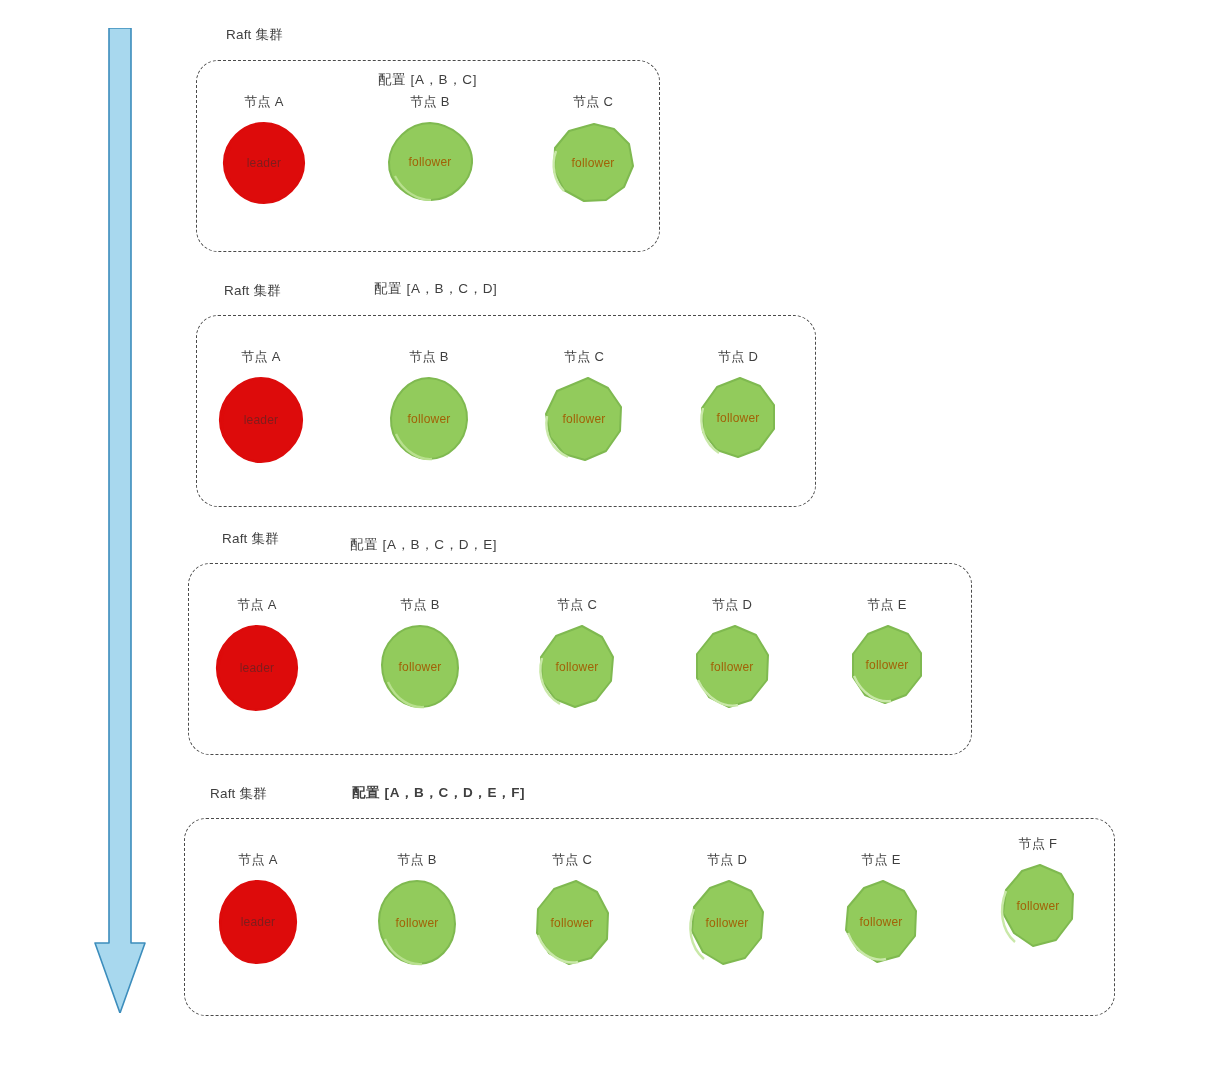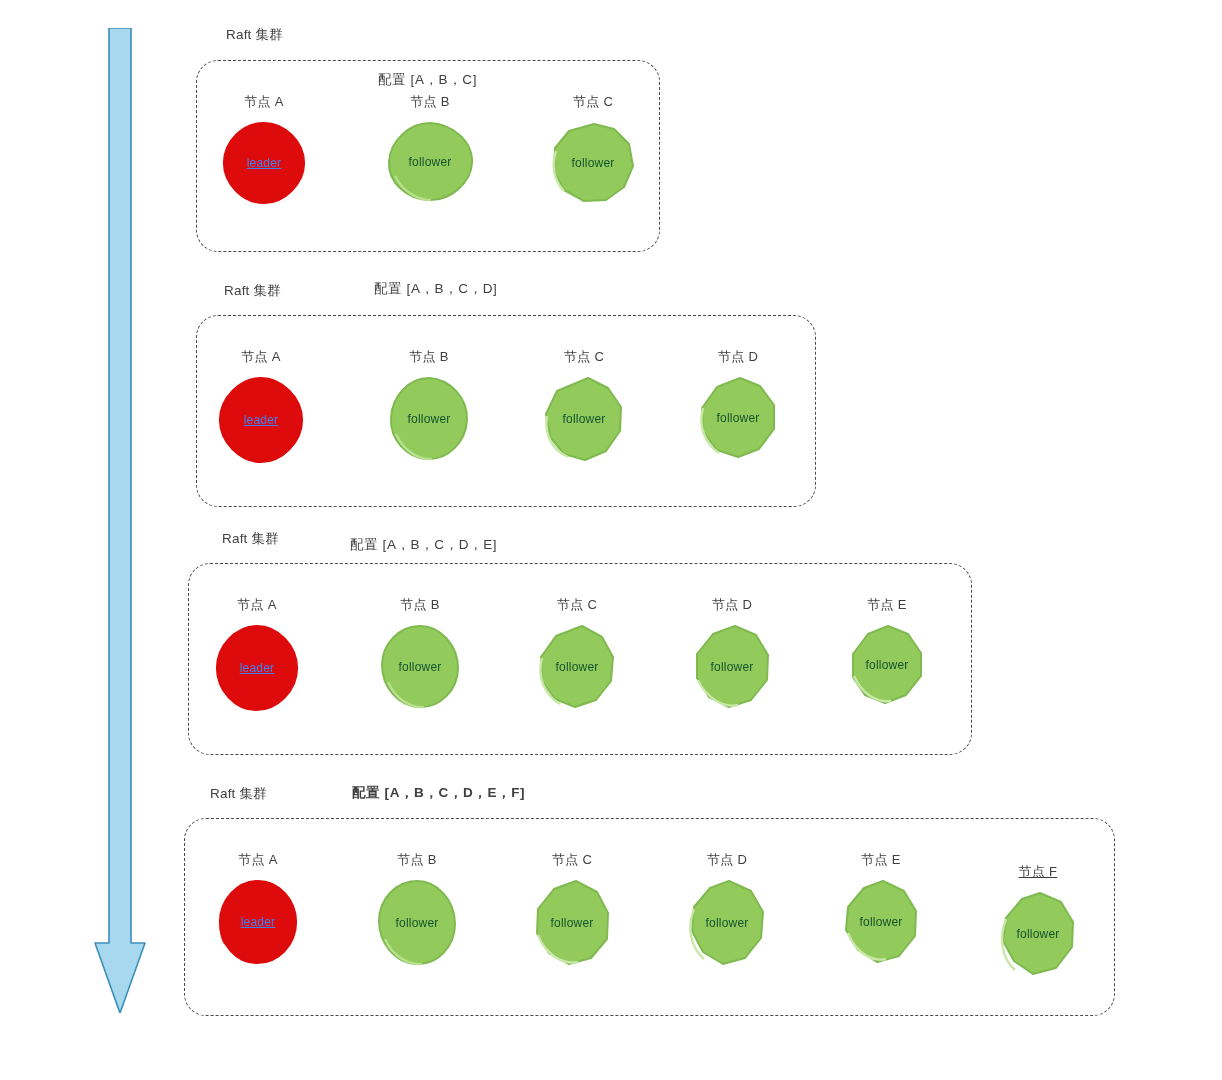--- a/index.html
+++ b/index.html
@@ -80,22 +80,22 @@
     width: 100%;
     height: 100%;
     display: flex;
     align-items: center;
     justify-content: center;
     font-size: 12px;
     letter-spacing: .2px;
     pointer-events: none;
     line-height: 1;
   }
-  .node-role.leader { color: #3b82f6; text-decoration: underline; }
-  .node-role.follower { color: #14532d; }
+  .node-role.leader { color: #7f1d1d; }
+  .node-role.follower { color: #a16207; }
 </style>
 </head>
 <body>
 
 <div id="canvas">
 
   <div class="timeline-arrow">
     <svg viewBox="0 0 56 985" width="56" height="985" preserveAspectRatio="none">
       <polygon points="17,0 39,0 39,915 53,915 28,985 3,915 17,915" fill="#A8D8EE" stroke="#3C8DBC" stroke-width="1.6" stroke-linejoin="round"></polygon>
     </svg>
@@ -300,21 +300,21 @@
       <div class="node-label">节点 E</div>
       <div class="node-shape-wrap">
         <svg width="82" height="86" viewBox="0 0 82 86">
           <path d="M 43 2 L 64 12 L 76 32 L 75 57 L 59 77 L 37 83 L 18 71 L 6 51 L 8 28 L 24 9 Z" fill="#92CB5C" stroke="#7FB950" stroke-width="2" stroke-linejoin="round"></path>
           <path d="M 8 54 C 16 74 32 83 46 80" fill="none" stroke="#C9E8A8" stroke-width="2.4"></path>
         </svg>
         <div class="node-role follower">follower</div>
       </div>
     </div>
 
-    <div class="node" style="left:798px; top:44px;text-decoration:underline;">
+    <div class="node" style="left:798px; top:16px;">
       <div class="node-label">节点 F</div>
       <div class="node-shape-wrap">
         <svg width="82" height="86" viewBox="0 0 82 86">
           <path d="M 43 2 L 64 11 L 76 31 L 75 56 L 59 77 L 36 83 L 17 70 L 6 50 L 9 27 L 25 8 Z" fill="#92CB5C" stroke="#7FB950" stroke-width="2" stroke-linejoin="round"></path>
           <path d="M 9 28 C 2 46 4 67 18 79" fill="none" stroke="#C9E8A8" stroke-width="2.4"></path>
         </svg>
         <div class="node-role follower">follower</div>
       </div>
     </div>
   </div>

